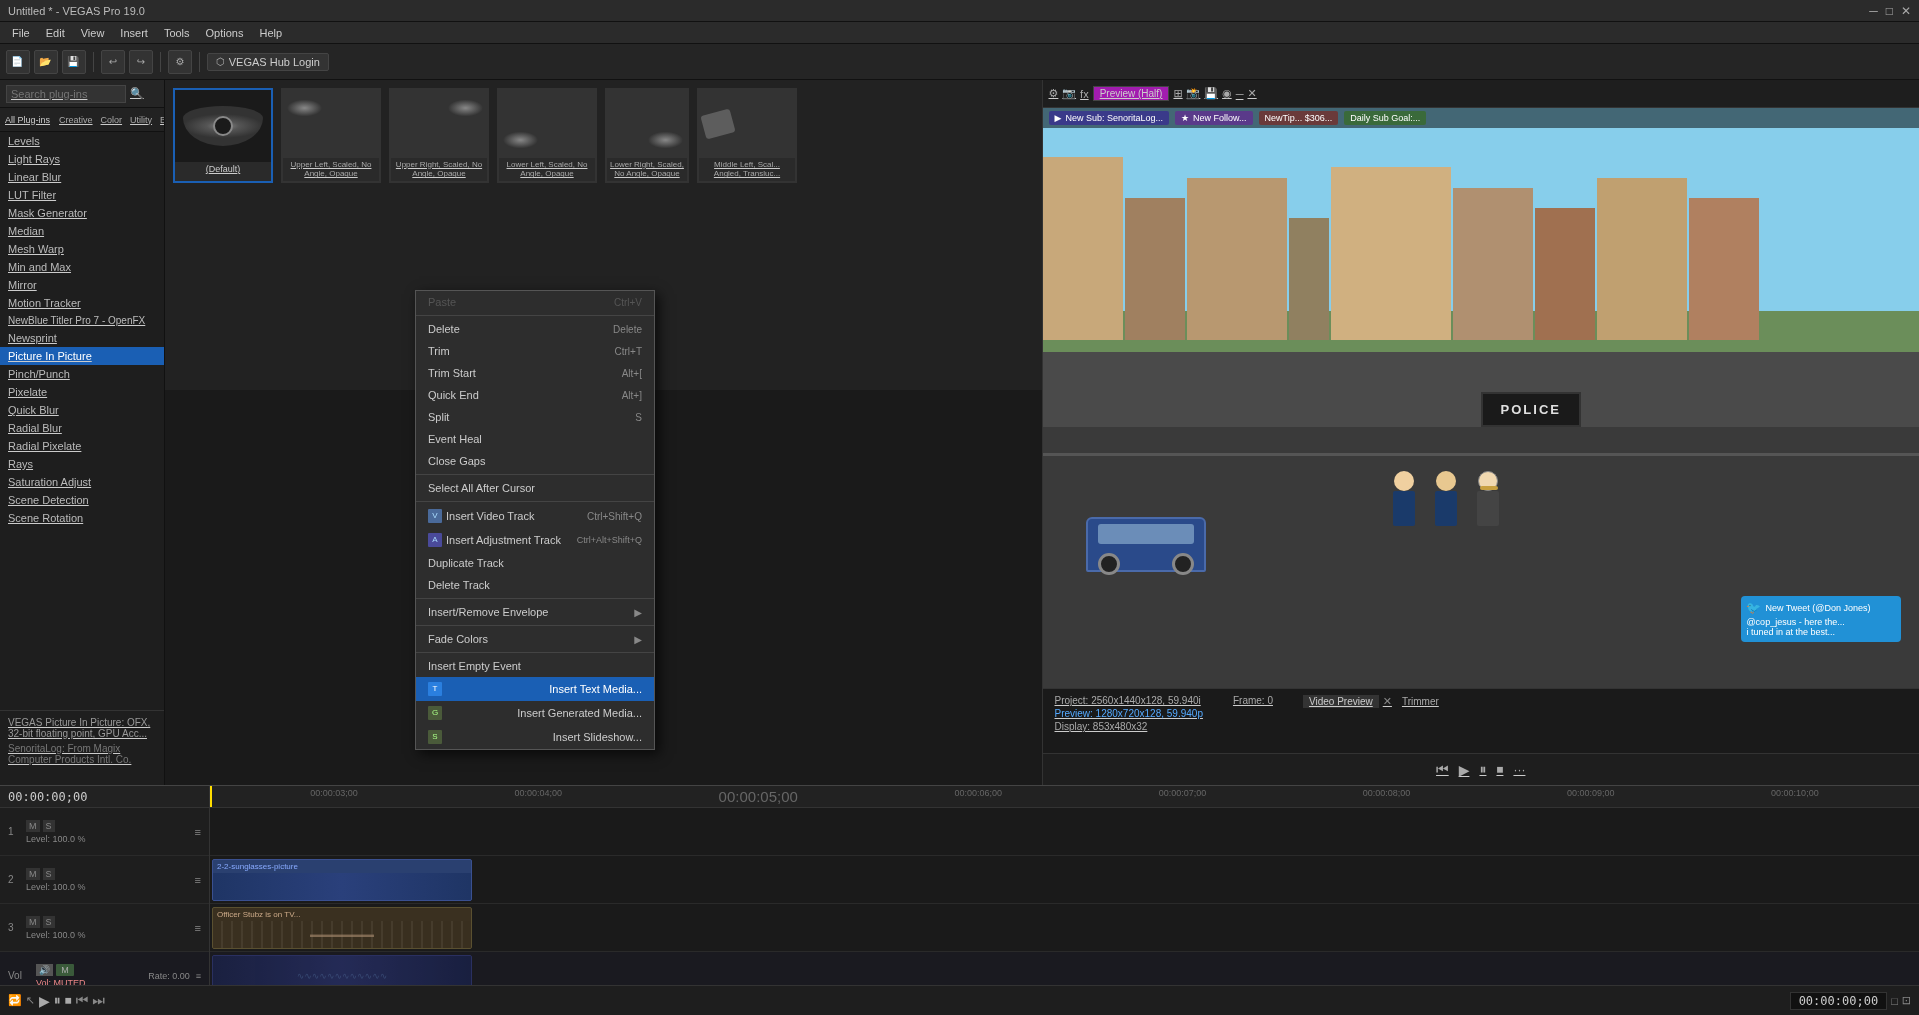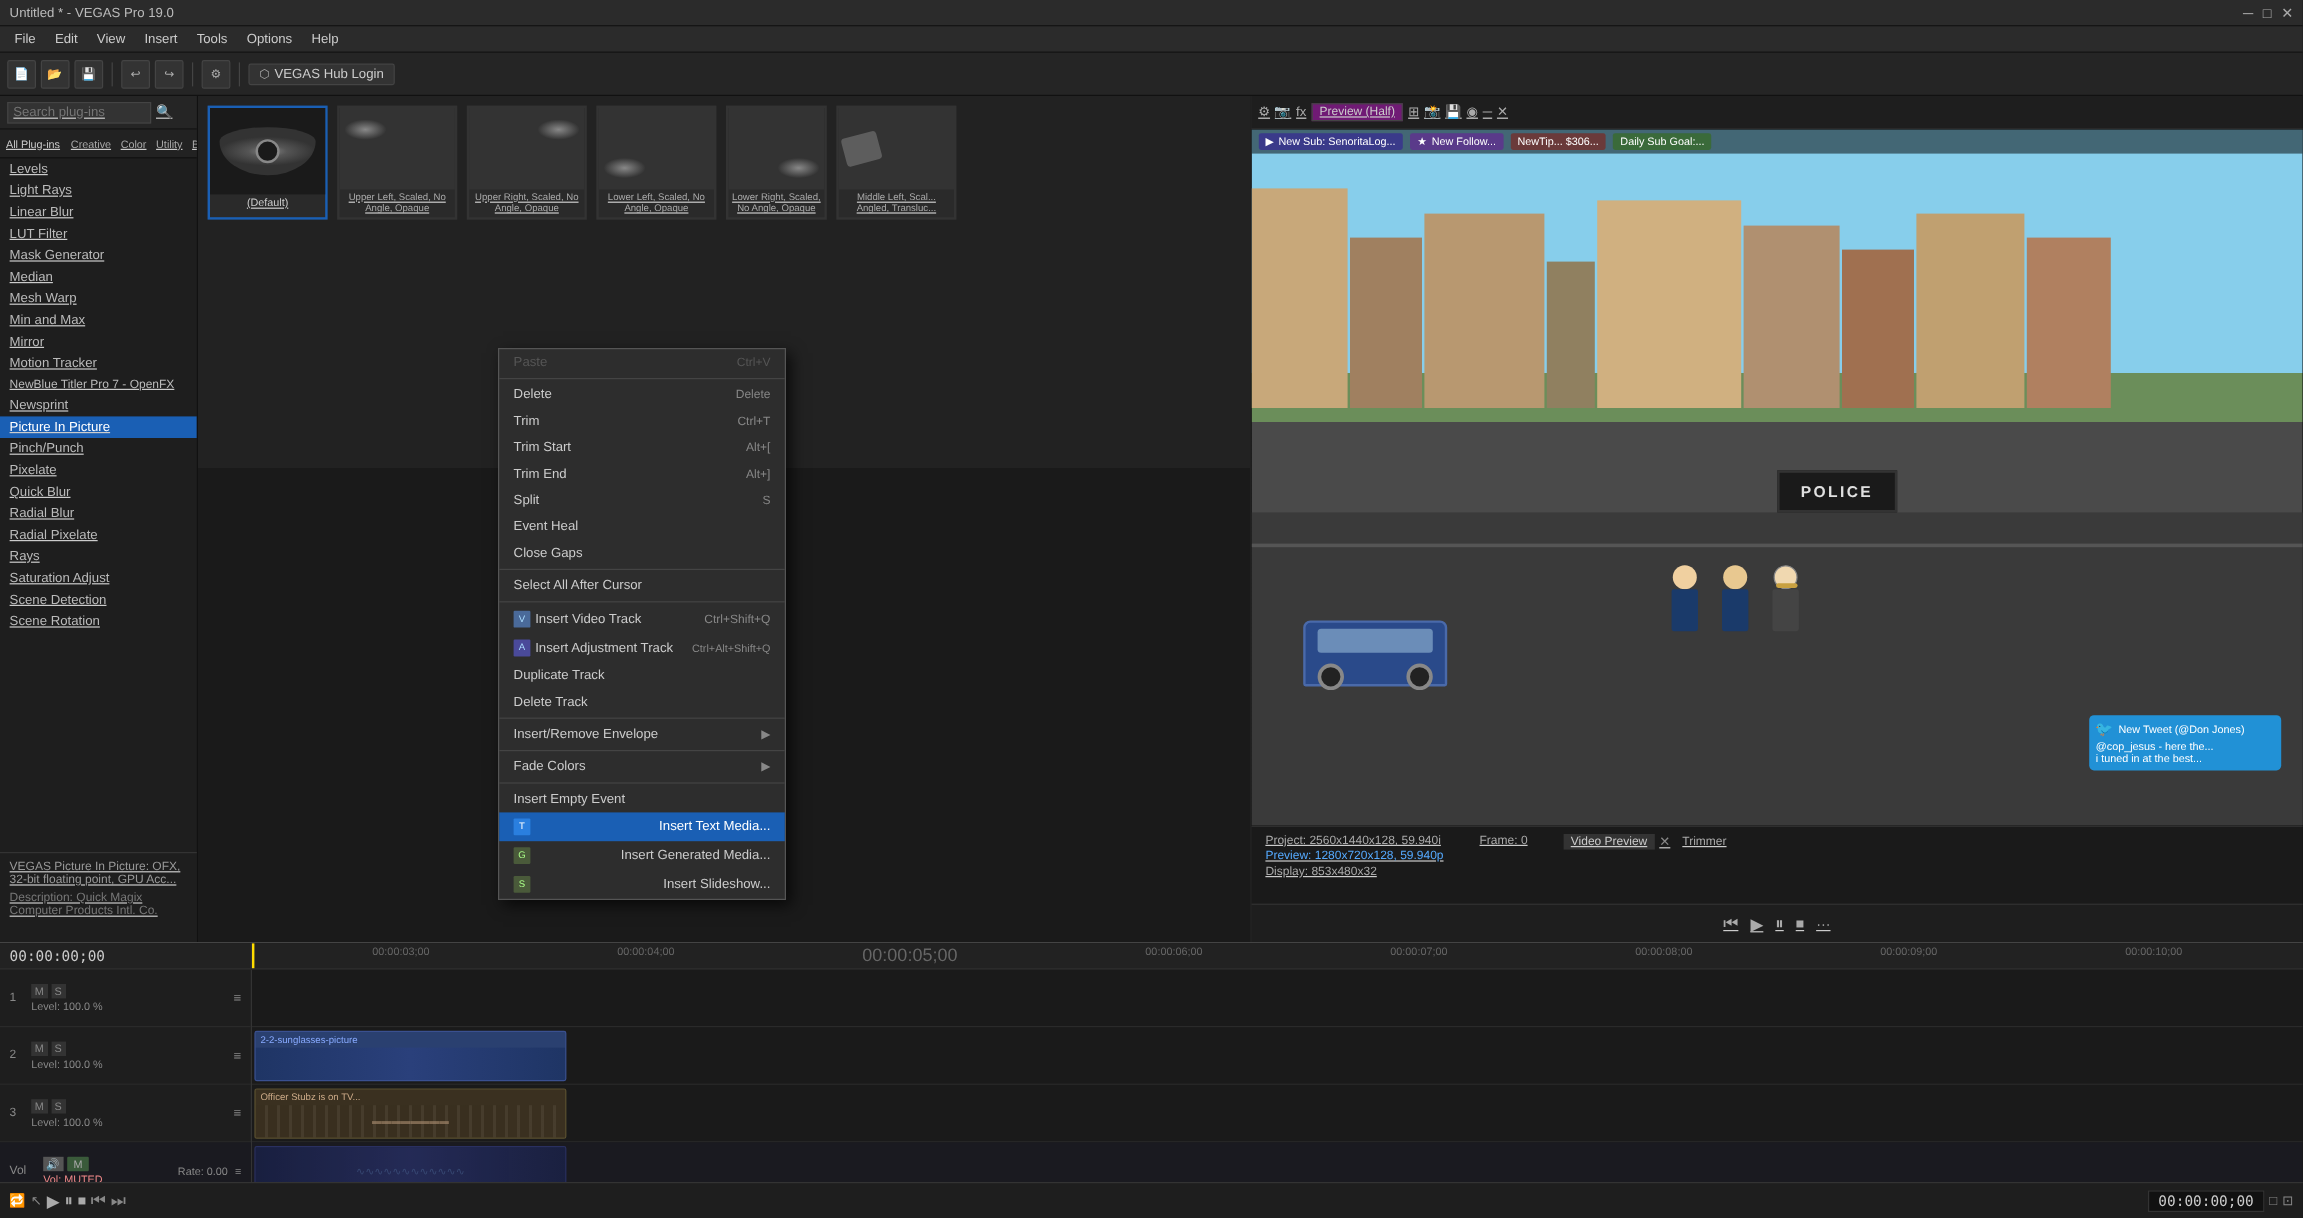--- a/index.html
+++ b/index.html
@@ -137,21 +137,21 @@
       <div>Quick Blur</div>
       <div>Radial Blur</div>
       <div>Radial Pixelate</div>
       <div>Rays</div>
       <div>Saturation Adjust</div>
       <div>Scene Detection</div>
       <div>Scene Rotation</div>
     </div>
     <div id="plugin-info">
       <div style="font-size:10px;color:#999;margin-bottom:4px;">VEGAS Picture In Picture: OFX, 32-bit floating point, GPU Acc...</div>
-      <div style="font-size:10px;color:#777;">Description: Quick Magix Computer Products Intl. Co.</div>
+      <div style="font-size:10px;color:#777;">SenoritaLog: From Magix Computer Products Intl. Co.</div>
     </div>
   </div>
 
   <div id="center-panel" style="width:570px;display:flex;flex-direction:column;background:#1a1a1a;position:relative;">
 
     <div id="preview-grid" style="height:310px;background:#222;display:flex;flex-wrap:wrap;padding:8px;gap:8px;overflow:hidden;">
 
       <div style="width:100px;height:95px;background:#2a2a2a;border:2px solid #1a5fb4;display:flex;flex-direction:column;align-items:center;cursor:pointer;">
         <div style="width:100%;height:72px;background:#1a1a1a;display:flex;align-items:center;justify-content:center;overflow:hidden;">
           <div style="width:80px;height:40px;background:radial-gradient(ellipse 50% 30% at 50% 50%,#888 0%,#555 40%,#333 100%);border-radius:50% 50% 50% 50% / 30% 30% 70% 70%;display:flex;align-items:center;justify-content:center;">
@@ -210,21 +210,21 @@
       </div>
       <div class="ctx-item ctx-item-row">
         <span>Trim</span>
         <span class="shortcut" style="margin-left:auto;">Ctrl+T</span>
       </div>
       <div class="ctx-item ctx-item-row">
         <span>Trim Start</span>
         <span class="shortcut" style="margin-left:auto;">Alt+[</span>
       </div>
       <div class="ctx-item ctx-item-row">
-        <span>Trim End</span>
+        <span>Quick End</span>
         <span class="shortcut" style="margin-left:auto;">Alt+]</span>
       </div>
       <div class="ctx-item ctx-item-row">
         <span>Split</span>
         <span class="shortcut" style="margin-left:auto;">S</span>
       </div>
       <div class="ctx-item ctx-item-row">
         <span>Event Heal</span>
       </div>
       <div class="ctx-item ctx-item-row">
@@ -279,21 +279,21 @@
       </div>
     </div>
   </div>
 
   <div id="right-panel" style="flex:1;background:#111;display:flex;flex-direction:column;border-left:1px solid #333;">
 
     <div id="preview-toolbar" style="height:28px;background:#1e1e1e;display:flex;align-items:center;padding:0 6px;gap:4px;border-bottom:1px solid #333;">
       <span style="color:#aaa;cursor:pointer;">⚙</span>
       <span style="color:#aaa;cursor:pointer;">📷</span>
       <span style="color:#aaa;cursor:pointer;">fx</span>
-      <span style="background:#701a75;border:1px solid #444;padding:1px 6px;font-size:10px;color:#ccc;cursor:pointer;">Preview (Half)</span>
+      <span style="background:#a21caf;border:1px solid #444;padding:1px 6px;font-size:10px;color:#ccc;cursor:pointer;">Preview (Half)</span>
       <span style="color:#aaa;cursor:pointer;">⊞</span>
       <span style="color:#aaa;cursor:pointer;">📸</span>
       <span style="color:#aaa;cursor:pointer;">💾</span>
       <span style="color:#aaa;cursor:pointer;">◉</span>
       <span style="color:#aaa;cursor:pointer;">─</span>
       <span style="color:#aaa;cursor:pointer;">✕</span>
     </div>
 
     <div id="video-preview" style="flex:1;background:#000;position:relative;overflow:hidden;">
 

